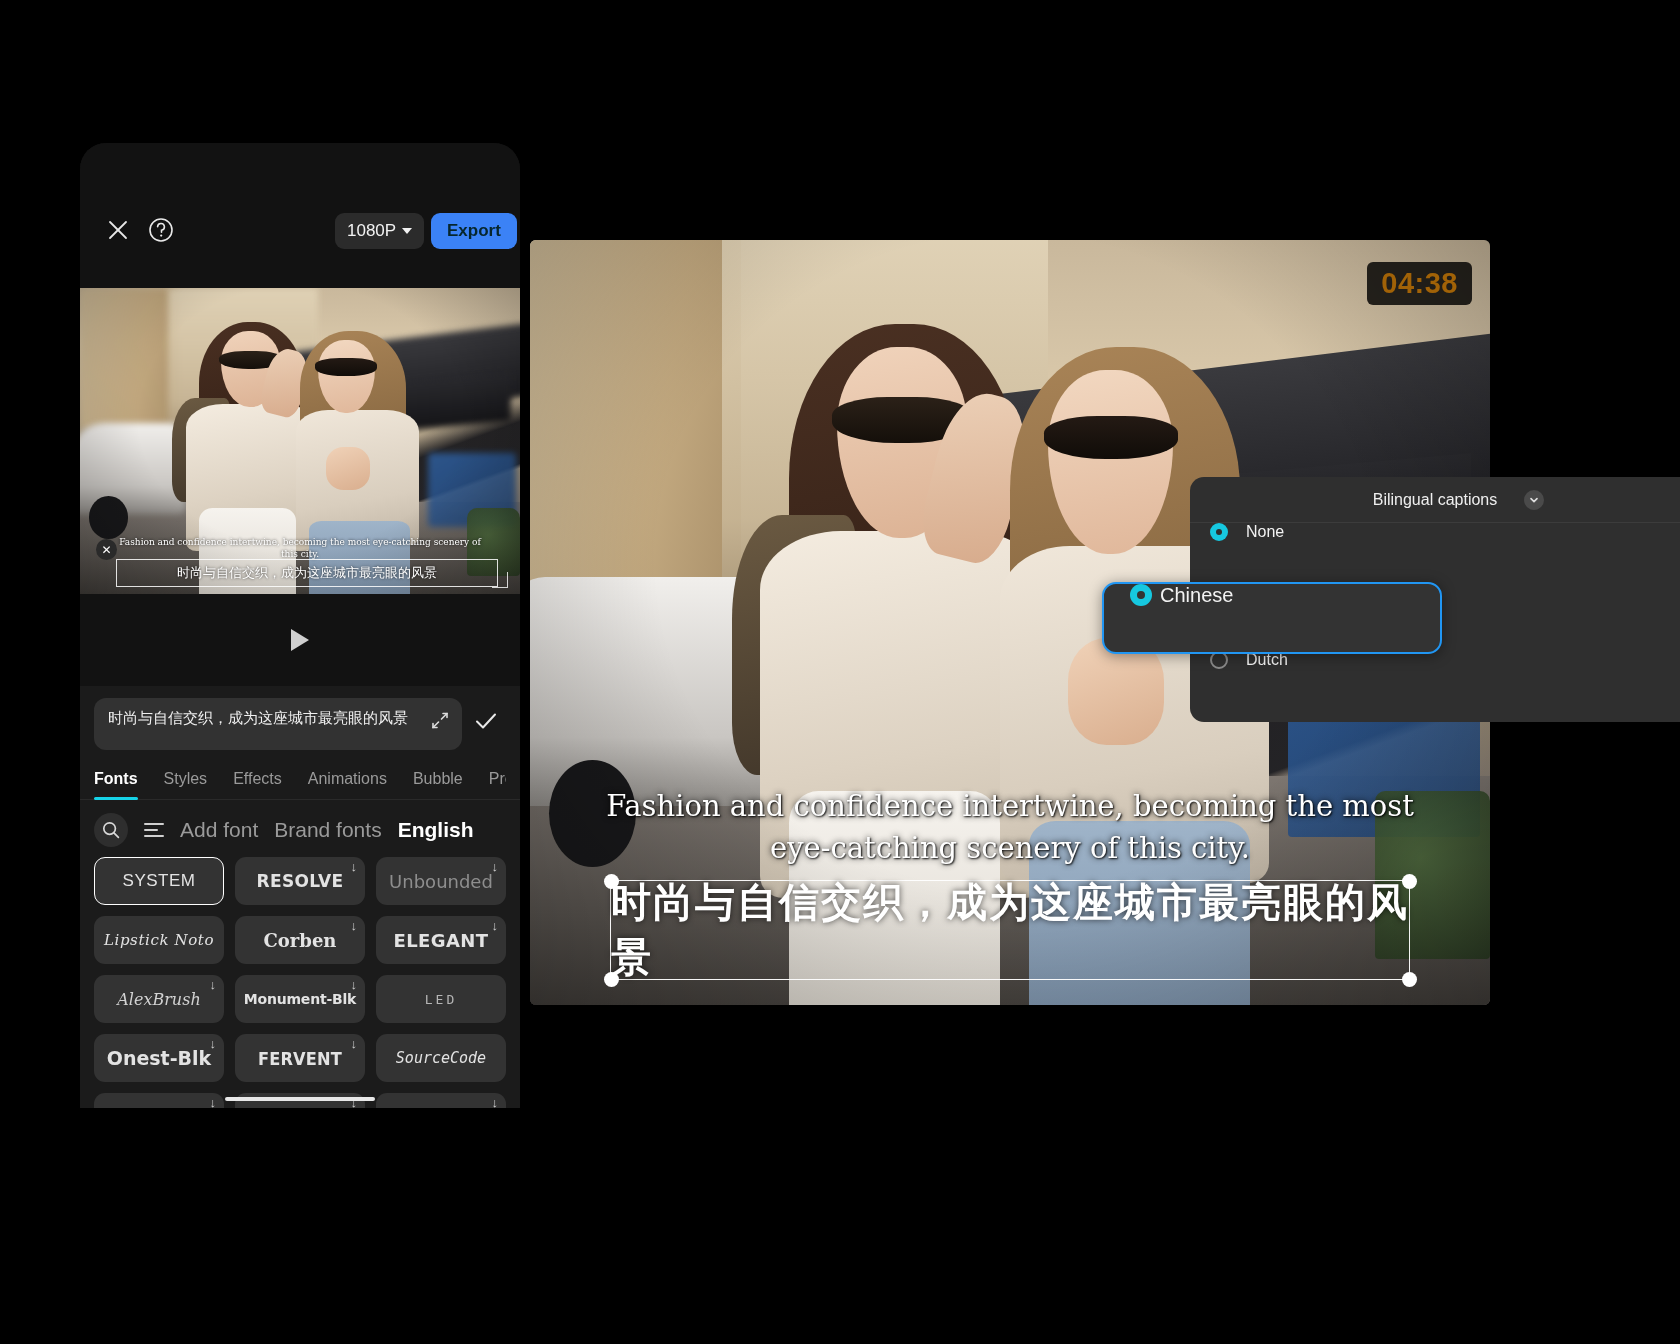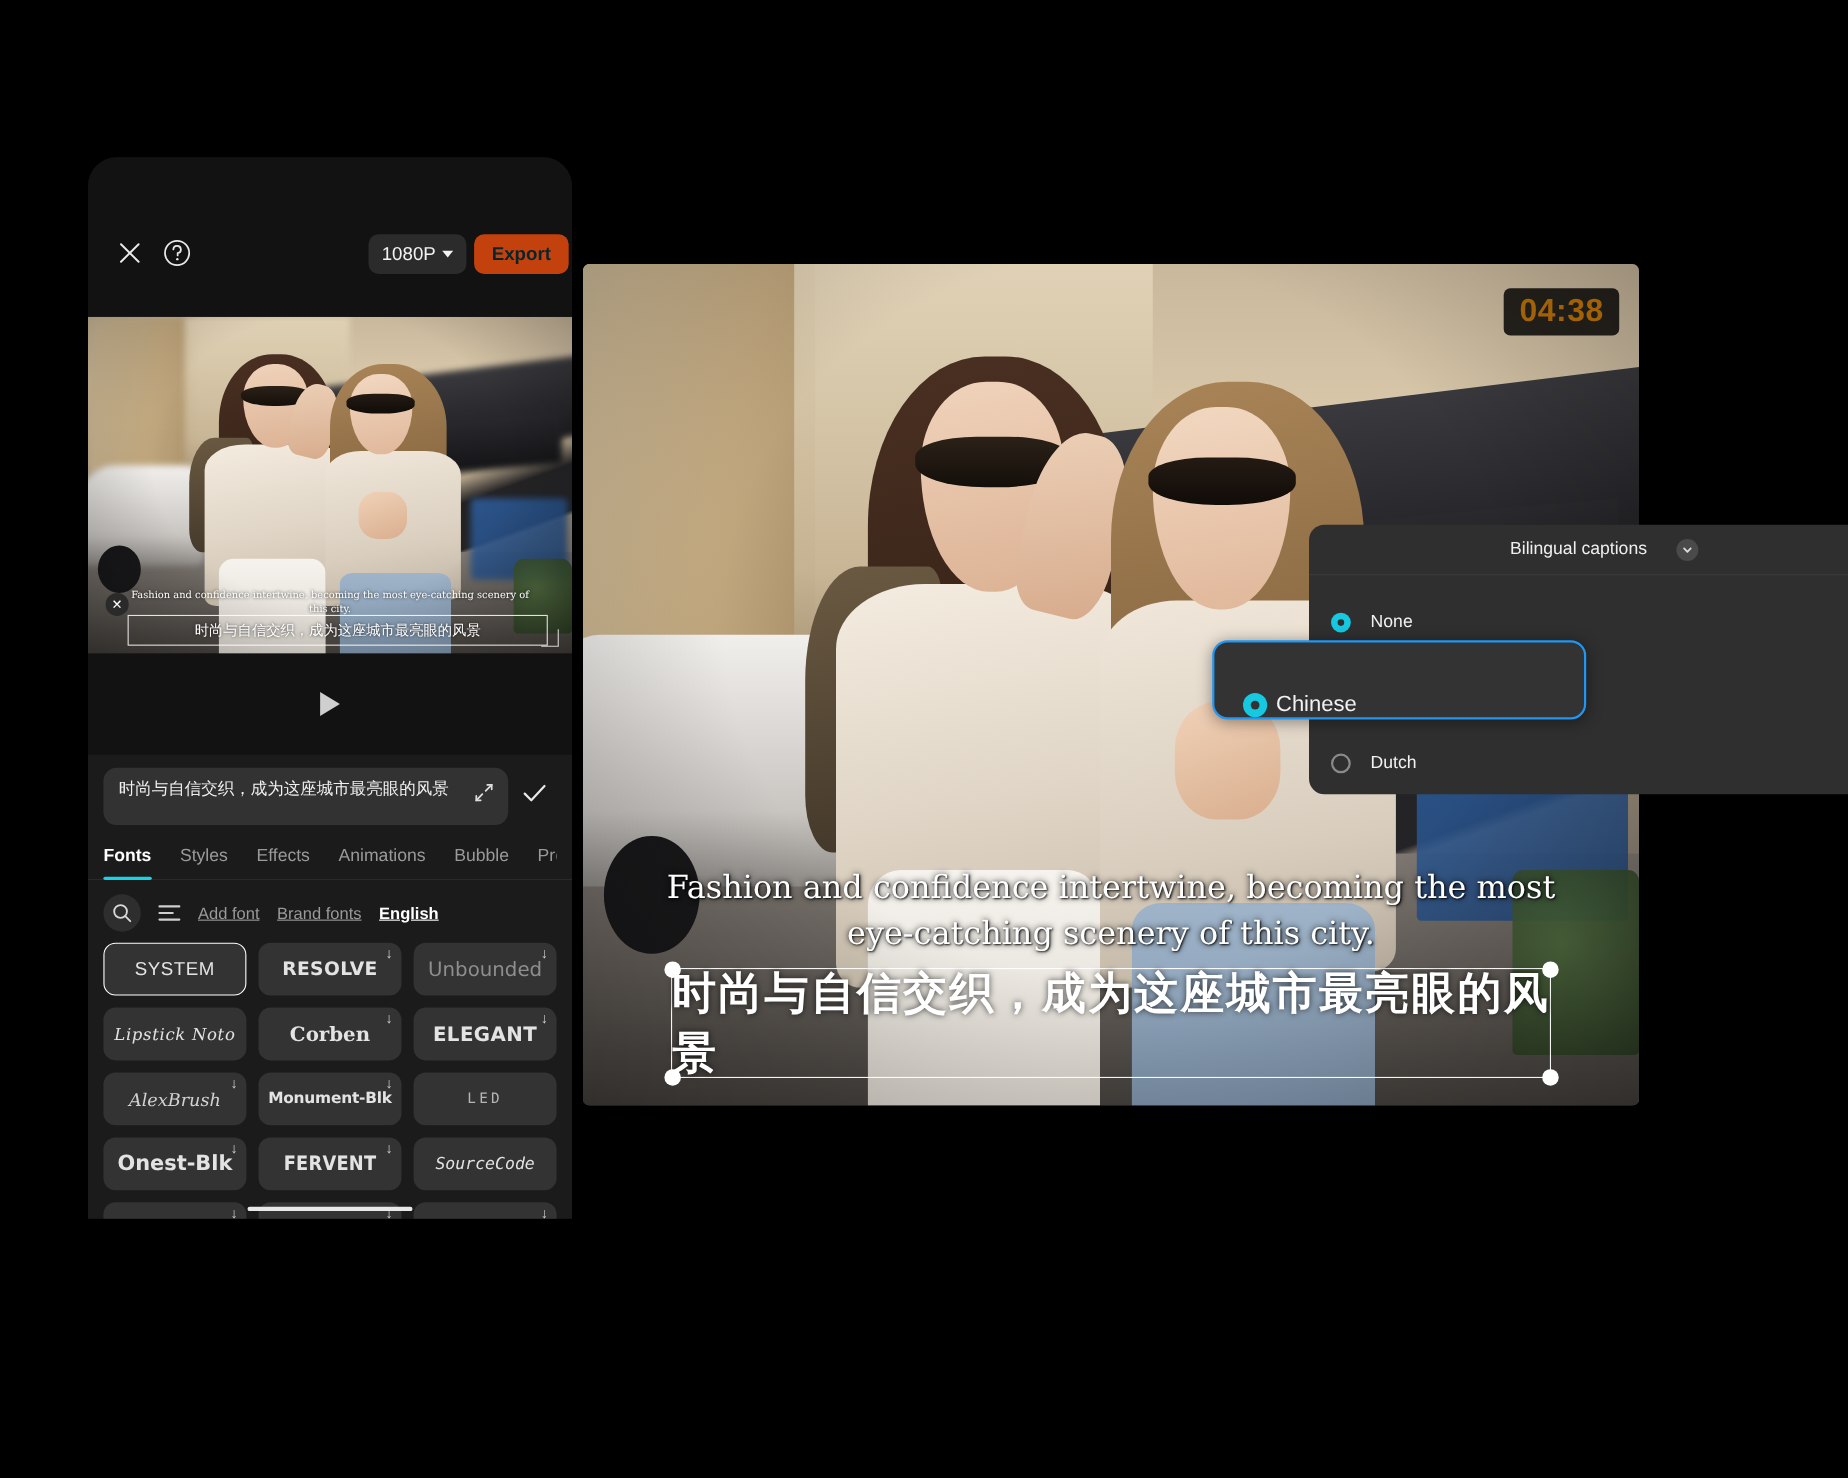--- a/index.html
+++ b/index.html
@@ -40,21 +40,21 @@
   }
   .caret-down {
     width: 0; height: 0;
     border-left: 5px solid transparent;
     border-right: 5px solid transparent;
     border-top: 6px solid #f2f2f2;
   }
   #export-btn {
     position: absolute; left: 351px; top: 70px;
     height: 36px; padding: 0 16px;
-    background: #c2410c; border-radius: 9px;
+    background: #3b82f6; border-radius: 9px;
     display: flex; align-items: center;
     color: #06262c; font-size: 17px; font-weight: bold;
     border: none; cursor: pointer;
   }
 
   
   #phone-video {
     position: relative;
     margin: 0 0 0 0;
     width: 440px; height: 306px;
@@ -145,21 +145,21 @@
   #search-circle {
     width: 34px; height: 34px; border-radius: 50%;
     background: #2e2e2e;
     display: flex; align-items: center; justify-content: center;
   }
   #filter-lines { display: flex; flex-direction: column; gap: 4px; width: 20px; }
   #filter-lines i { display: block; height: 2px; background: #cfcfcf; border-radius: 1px; }
   #filter-lines i:nth-child(1){ width: 20px; }
   #filter-lines i:nth-child(2){ width: 14px; }
   #filter-lines i:nth-child(3){ width: 20px; }
-  .tb-link { font-size: 15px; color: #9a9a9a; text-decoration: underline; }
+  .tb-link { font-size: 21px; color: #9a9a9a; }
   .tb-link.strong { color: #fff; font-weight: bold; }
 
   #font-grid {
     display: grid; grid-template-columns: repeat(3, 1fr);
     gap: 11px; padding: 0 14px;
   }
   .font-cell {
     position: relative; height: 48px; border-radius: 11px;
     background: #333333;
     display: flex; align-items: center; justify-content: center;
@@ -252,21 +252,21 @@
   }
   #bil-head .title { font-size: 16px; color: #efefef; }
   #bil-collapse {
     position: absolute; right: 136px; top: 50%; transform: translateY(-50%);
     width: 20px; height: 20px; border-radius: 50%;
     background: #4a4a4a; color: #ddd;
     display: flex; align-items: center; justify-content: center;
     font-size: 11px;
   }
   .bil-row {
-    display: flex; align-items: flex-end; gap: 18px;
+    display: flex; align-items: flex-start; gap: 18px;
     height: 52px; padding-left: 20px;
   }
   .bil-row.highlight {
     position: absolute; left: -88px; top: 105px;
     width: 340px; height: 72px;
     background: #333; border: 2px solid #2196f3;
     border-radius: 14px;
     padding-left: 26px; gap: 8px;
     box-shadow: 0 2px 14px rgba(0,0,0,.4);
   }

